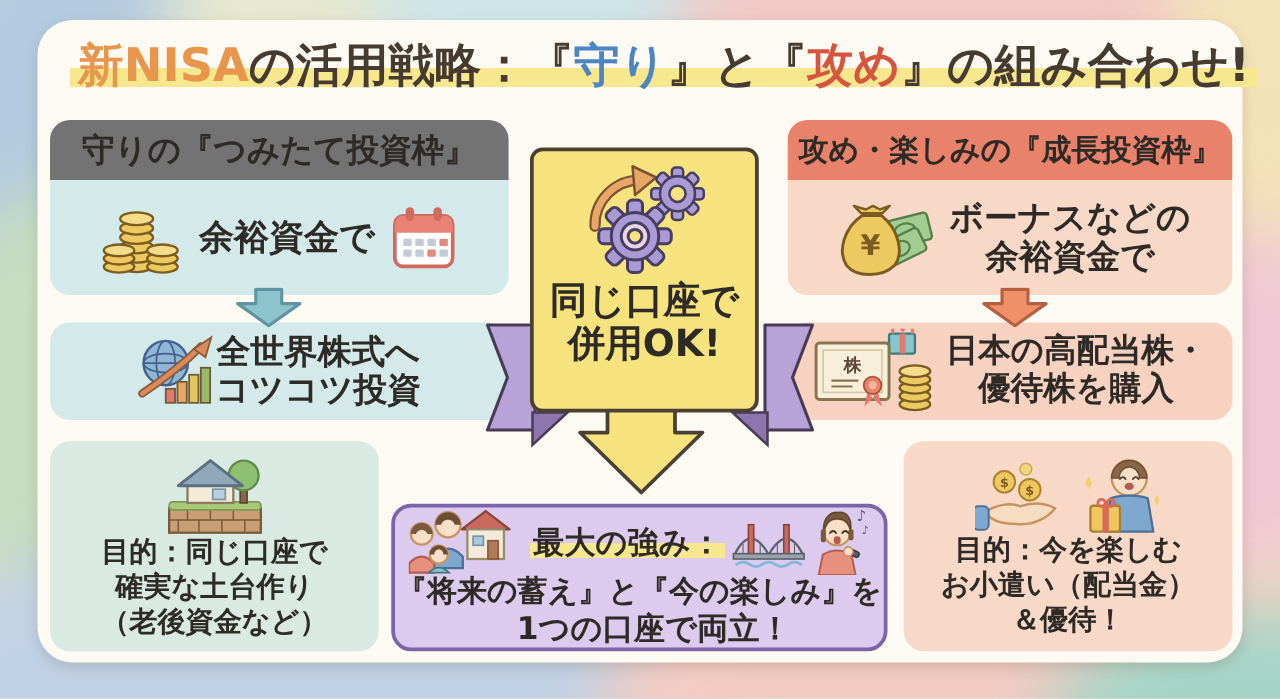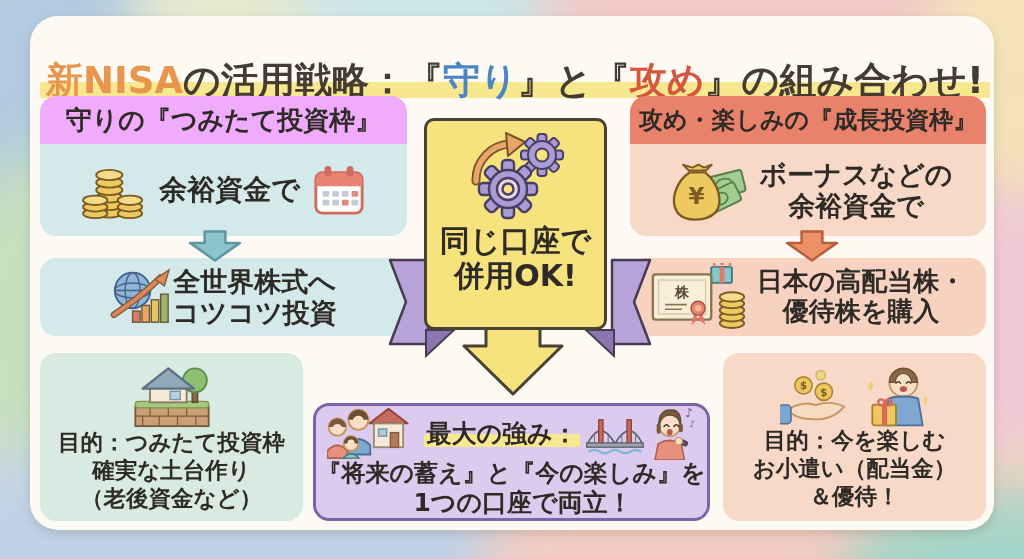--- a/index.html
+++ b/index.html
@@ -16,35 +16,35 @@
   .p7 { left:930px; top:-90px; width:280px; height:300px; background:#f4e2b8; }
   .p8 { left:910px; top:120px; width:260px; height:520px; background:#f4e2b8; }
   .p9 { left:870px; top:180px; width:230px; height:290px; background:#eec9d5; }
   .p10 { left:480px; top:440px; width:620px; height:250px; background:#f2ccc2; }
   .p11 { left:840px; top:490px; width:330px; height:190px; background:#a5d5c8; }
 
   .card { position:absolute; left:30px; top:16px; width:964px; height:514px;
           background:#fdfaf3; border-radius:28px;
           box-shadow:0 4px 10px rgba(90,70,50,.18); }
 
-  .title { position:absolute; left:40px; top:26px; width:924px; text-align:center;
-           font-size:37px; font-weight:bold; line-height:1.45; white-space:nowrap;margin-top:28px; }
+  .title { position:absolute; left:56px; top:26px; width:924px; text-align:center;
+           font-size:37px; font-weight:bold; line-height:1.45; white-space:nowrap; }
   .title .hl { background:linear-gradient(0deg, rgba(0,0,0,0) 10%, #f7e78e 10%, #f7e78e 46%, rgba(0,0,0,0) 46%);
                padding:0 6px; }
   .c-orange { color:#e8964b; } .c-dark { color:#453b30; }
   .c-blue { color:#4b85c4; } .c-red { color:#d6553f; }
 
   .abs { position:absolute; }
   .rbox { position:absolute; border-radius:16px; overflow:hidden; }
   .hdr { height:48px; display:flex; align-items:center; justify-content:center;
          font-weight:bold; }
   .bdy { display:flex; align-items:center; justify-content:center; font-weight:bold; }
 
   #boxL1 { left:40px; top:96px; width:367px; height:140px; }
-  #boxL1 .hdr { background:#f0abfc; font-size:26px; }
+  #boxL1 .hdr { background:#737373; font-size:26px; }
   #boxL1 .bdy { height:92px; background:#d3e9ea; gap:12px; font-size:28px; }
   #arrowL { left:188px; top:230px; z-index:1; }
   #boxL2 { left:40px; top:258px; width:367px; height:78px; background:#d3e9ea;
            display:flex; align-items:center; justify-content:center; 
            font-weight:bold; font-size:27px; line-height:1.15; }
   #boxL3 { left:40px; top:353px; width:263px; height:168px; background:#d8eae2;
            display:flex; flex-direction:column; align-items:center; justify-content:center;
            font-weight:bold; font-size:22.5px; line-height:1.24; text-align:center; }
 
   #boxR1 { left:630px; top:96px; width:356px; height:140px; }
@@ -171,21 +171,21 @@
     <svg width="88" height="68" viewBox="0 0 96 74">
       <rect x="8" y="50" width="80" height="21" fill="#c9a076" stroke="#7a5a36" stroke-width="2"></rect>
       <path d="M8,60 H88 M24,50 V60 M44,50 V60 M64,50 V60 M16,60 V71 M34,60 V71 M54,60 V71 M74,60 V71" stroke="#7a5a36" stroke-width="1.3" fill="none"></path>
       <rect x="8" y="44" width="80" height="7" rx="3" fill="#a8c87e" stroke="#7a9a50" stroke-width="1.5"></rect>
       <rect x="70" y="28" width="6" height="17" fill="#8a6648" stroke="#5e4530" stroke-width="1.5"></rect>
       <circle cx="73" cy="21" r="13" fill="#8fbf72" stroke="#5e8a4a" stroke-width="2"></circle>
       <rect x="24" y="28" width="40" height="17" fill="#f4ead8" stroke="#8a7a5e" stroke-width="2"></rect>
       <polygon points="16,30 44,8 72,30" fill="#8fa9ba" stroke="#5a7080" stroke-width="2.5" stroke-linejoin="round"></polygon>
       <rect x="46" y="33" width="11" height="9" fill="#b8d0e0" stroke="#7a95a8" stroke-width="1.5"></rect>
     </svg>
-    <div>目的：つみたて投資枠</div>
+    <div>目的：同じ口座で</div>
     <div>確実な土台作り</div>
     <div>（老後資金など）</div>
   </div>
 
   <div class="rbox" id="boxR1">
     <div class="hdr">
       <span>攻め・楽しみの『成長投資枠』</span>
     </div>
     <div class="bdy">
       <svg width="84" height="63" viewBox="0 0 88 66">

